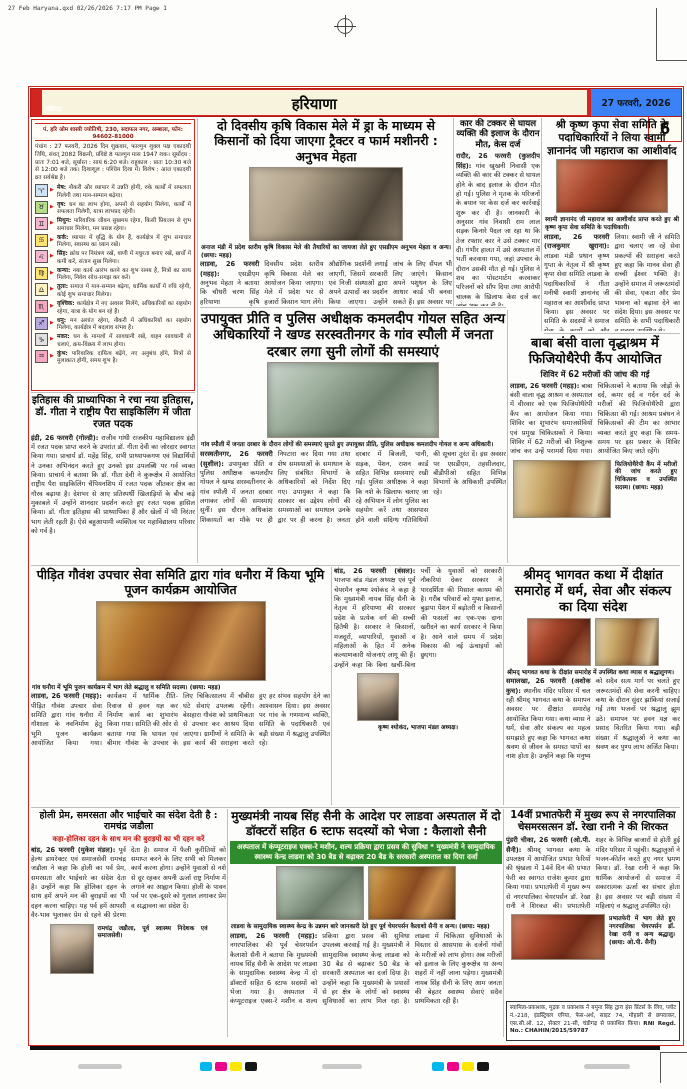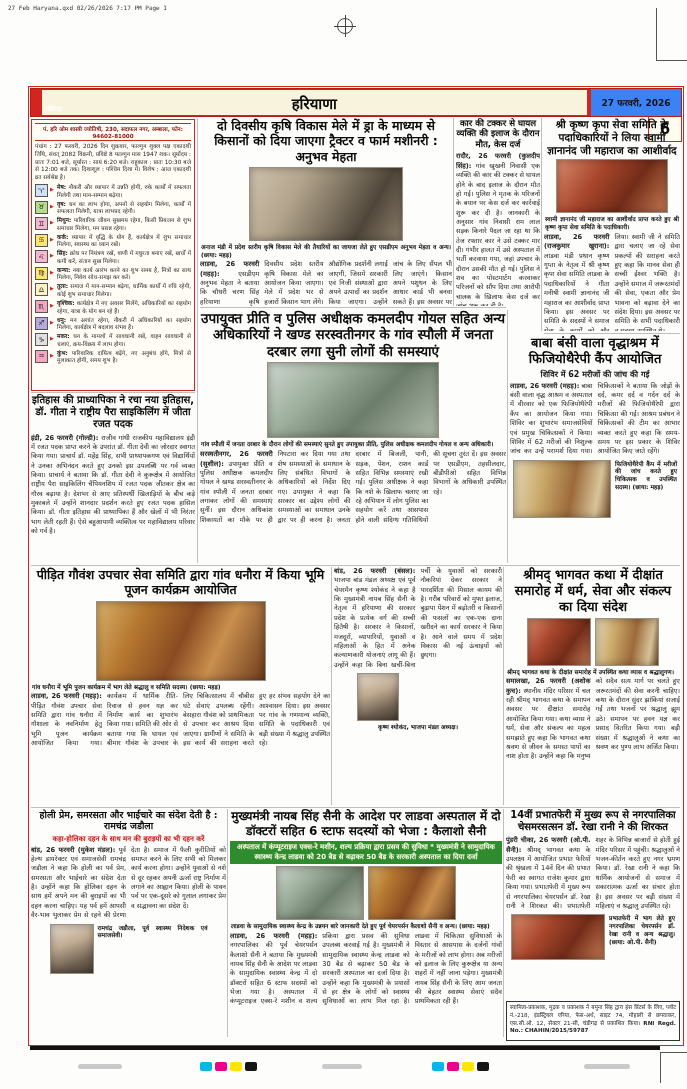--- a/index.html
+++ b/index.html
@@ -230,21 +230,21 @@
   <p class="kick redkick" style="font-size:7px">कहा-होलिका दहन के साथ मन की बुराइयों का भी दहन करें</p>
   <p class="bd" style="column-count:2;column-gap:5px"><b class="dl">बांड, 26 फरवरी (मुकेश मंडल):</b> <span>पूर्व हेल्थ डायरेक्टर एवं समाजसेवी रामचंद्र जडौला ने कहा कि होली का पर्व प्रेम, समरसता और भाईचारे का संदेश देता है। उन्होंने कहा कि होलिका दहन के साथ हमें अपने मन की बुराइयों का भी दहन करना चाहिए। यह पर्व हमें आपसी वैर-भाव भुलाकर प्रेम से रहने की प्रेरणा देता है। समाज में फैली कुरीतियों को समाप्त करने के लिए सभी को मिलकर कार्य करना होगा। उन्होंने युवाओं से नशे से दूर रहकर अपनी ऊर्जा राष्ट्र निर्माण में लगाने का आह्वान किया। होली के पावन पर्व पर एक-दूसरे को गुलाल लगाकर प्रेम व सद्भावना का संदेश दें।</span></p>
   <div class="prow" style="margin-top:3px">
     <div class="photo ph-portrait" style="width:42px;height:48px"></div>
     <p class="cap" style="width:110px;text-align:justify;margin:0">रामचंद्र जडौला, पूर्व स्वास्थ्य निदेशक एवं समाजसेवी।</p>
   </div>
 </section>
 
 <section class="art" style="left:230px;top:809px;width:272px;height:228px">
   <h2 class="hl" style="font-size:12px">मुख्यमंत्री नायब सिंह सैनी के आदेश पर लाडवा अस्पताल में दो डॉक्टरों सहित 6 स्टाफ सदस्यों को भेजा : कैलाशो सैनी</h2>
-  <div class="gband">अस्पताल में कंप्यूटराइज एक्स-रे मशीन, शल्य प्रक्रिया द्वारा प्रसव की सुविधा * मुख्यमंत्री ने सामुदायिक स्वास्थ्य केन्द्र लाडवा को 20 बैड से बढ़ाकर 50 बैड के सरकारी अस्पताल का दिया दर्जा</div>
+  <div class="gband">अस्पताल में कंप्यूटराइज एक्स-रे मशीन, शल्य प्रक्रिया द्वारा प्रसव की सुविधा * मुख्यमंत्री ने सामुदायिक स्वास्थ्य केन्द्र लाडवा को 30 बैड से बढ़ाकर 20 बैड के सरकारी अस्पताल का दिया दर्जा</div>
   <div class="prow">
     <div class="photo ph-out" style="width:86px;height:52px"></div>
     <div class="photo ph-crowd" style="width:86px;height:52px"></div>
   </div>
   <p class="cap" style="text-align:justify">लाडवा के सामुदायिक स्वास्थ्य केन्द्र के उन्नयन बारे जानकारी देते हुए पूर्व चेयरपर्सन कैलाशो सैनी व अन्य। (छाया: महड़)</p>
   <p class="bd" style="column-count:3;column-gap:5px;margin-top:2px"><b class="dl">लाडवा, 26 फरवरी (महड़):</b> <span>नगरपालिका की पूर्व चेयरपर्सन कैलाशो सैनी ने बताया कि मुख्यमंत्री नायब सिंह सैनी के आदेश पर लाडवा के सामुदायिक स्वास्थ्य केन्द्र में दो डॉक्टरों सहित 6 स्टाफ सदस्यों को भेजा गया है। अस्पताल में कंप्यूटराइज एक्स-रे मशीन व शल्य प्रक्रिया द्वारा प्रसव की सुविधा उपलब्ध करवाई गई है। मुख्यमंत्री ने सामुदायिक स्वास्थ्य केन्द्र लाडवा को 30 बैड से बढ़ाकर 50 बैड के सरकारी अस्पताल का दर्जा दिया है। उन्होंने कहा कि मुख्यमंत्री के प्रयासों से हर क्षेत्र के लोगों को स्वास्थ्य सुविधाओं का लाभ मिल रहा है। लाडवा में चिकित्सा सुविधाओं के विस्तार से आसपास के दर्जनों गांवों के मरीजों को लाभ होगा। अब मरीजों को इलाज के लिए कुरूक्षेत्र या अन्य शहरों में नहीं जाना पड़ेगा। मुख्यमंत्री नायब सिंह सैनी के लिए आम जनता की बेहतर स्वास्थ्य सेवाएं सदैव प्राथमिकता रही हैं।</span></p>
 </section>
 
 <section class="art" style="left:506px;top:809px;width:174px;height:190px">
   <h2 class="hl" style="font-size:10px">14वीं प्रभातफेरी में मुख्य रूप से नगरपालिका चेसमरसत्सन डॉ. रेखा रानी ने की शिरकत</h2>

